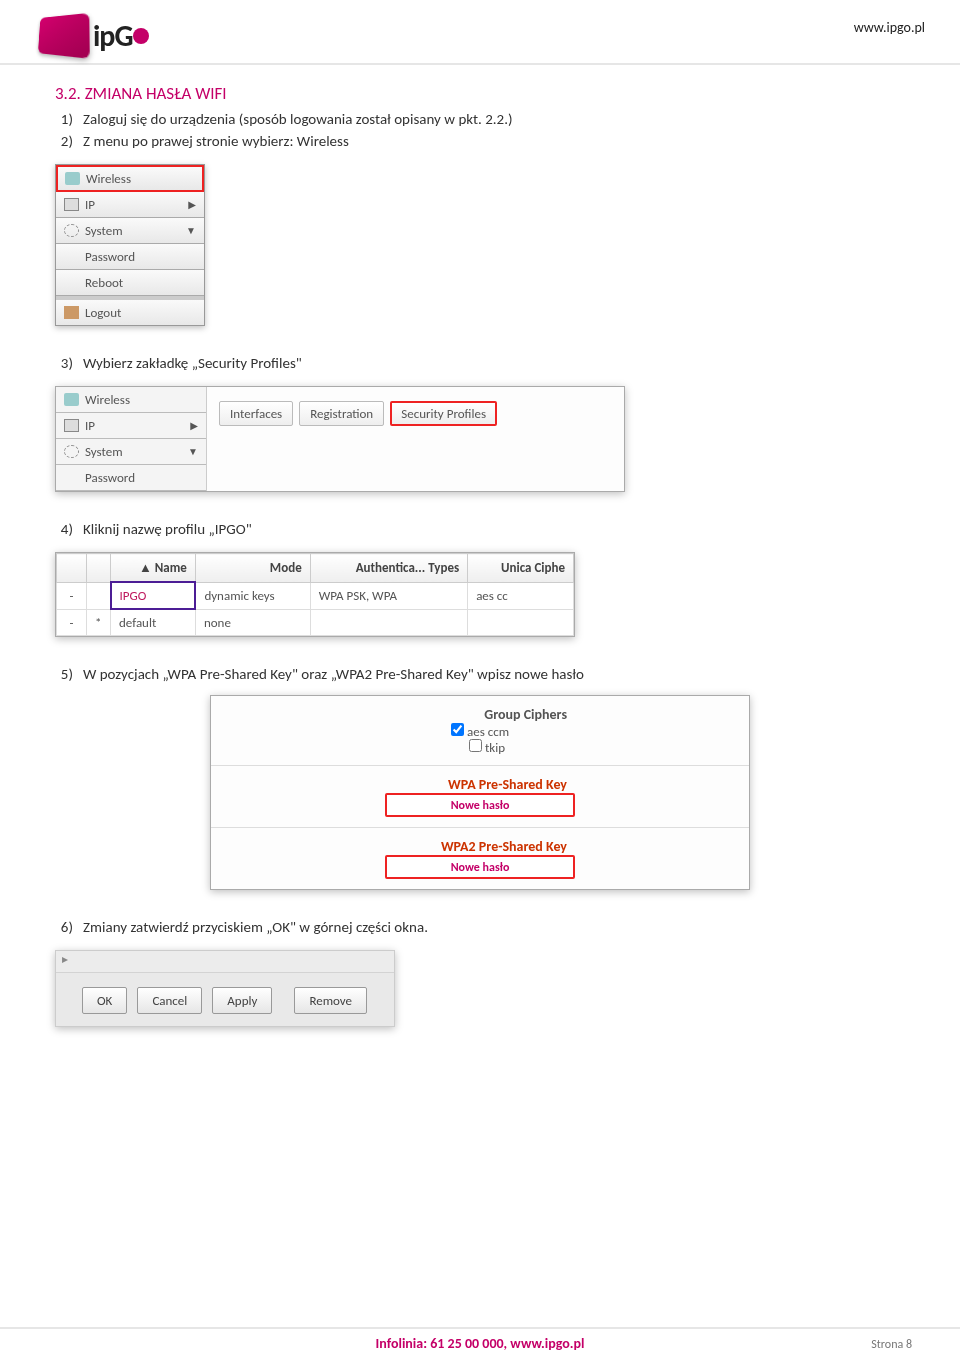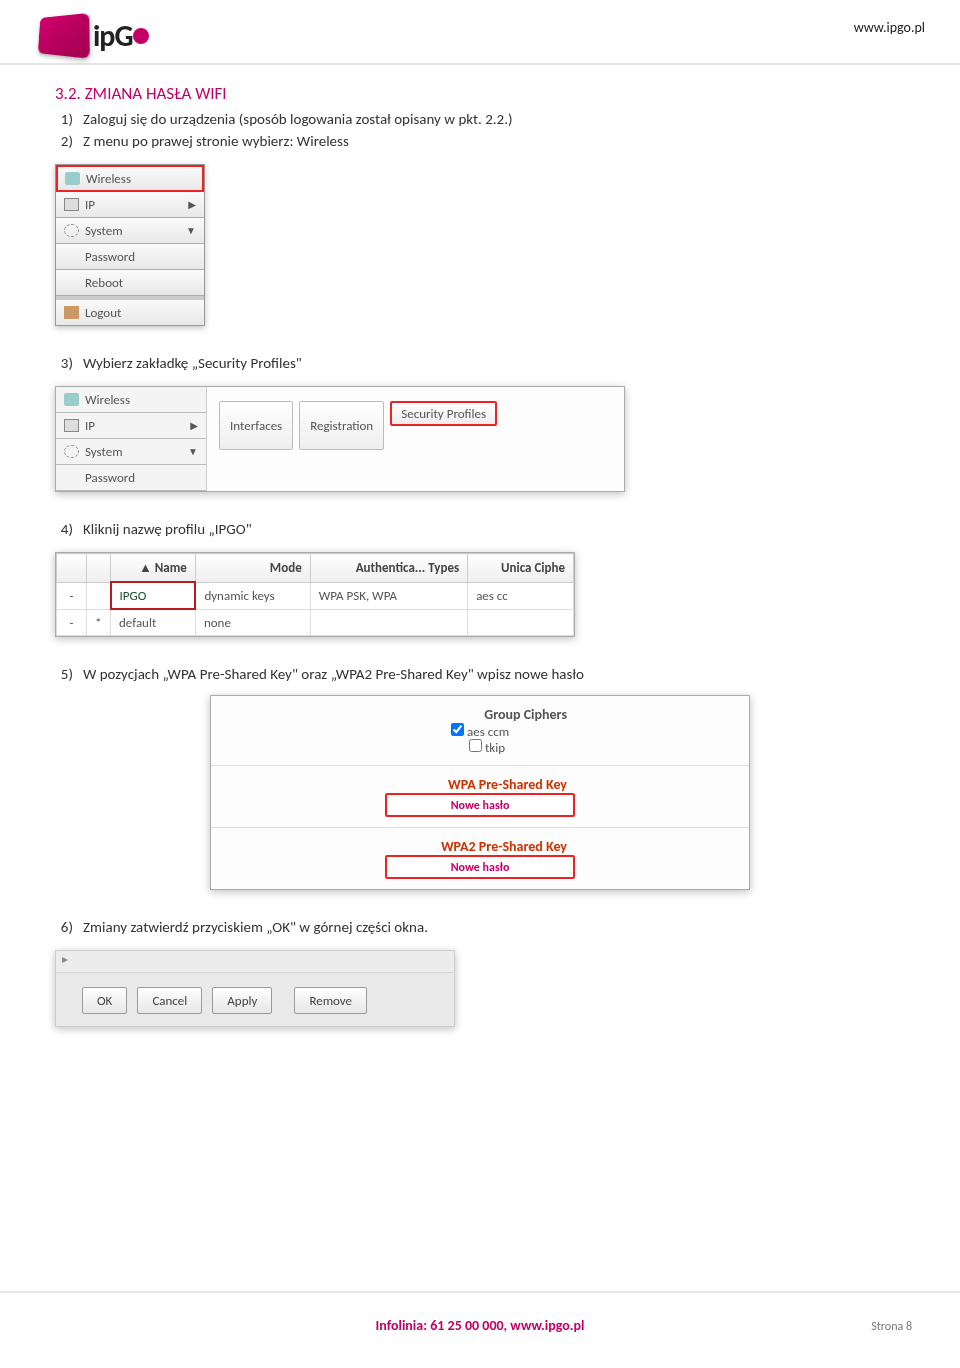--- a/index.html
+++ b/index.html
@@ -79,34 +79,34 @@
 
   
   .shot2 {
     width: 570px; margin-top: 14px;
     box-shadow: 0 2px 8px rgba(0,0,0,.25);
     display:flex; border:1px solid #aaa; overflow:hidden;
   }
   .shot2 .left { width:150px; }
   .shot2 .left .row { display:flex; align-items:center; padding:5px 8px; border-bottom:1px solid #bbb; background:#f4f4f4; font-size:13px; color:#555;}
   .shot2 .right { flex:1; background:#fdfdfd; padding:14px 12px 4px; display:flex; gap:6px; align-items:flex-start; border-left:1px solid #ccc;}
-  .tab { border:1px solid #bbb; background:linear-gradient(#fff,#eee); padding:16px 10px; font-size:13px; color:#555; border-radius:2px;}
+  .tab { border:1px solid #bbb; background:linear-gradient(#fff,#eee); padding:4px 10px; font-size:13px; color:#555; border-radius:2px;}
   .tab.sel { border:2px solid #e22; padding:3px 9px; }
 
   
   .shot3 {
     width: 520px; margin-top:14px;
     box-shadow:0 2px 8px rgba(0,0,0,.25);
     border:1px solid #aaa; font-size:13px; background:#fff;
   }
   .shot3 table{ width:100%; border-collapse:collapse;}
   .shot3 th{ border:1px solid #ccc; padding:6px 8px; text-align:right; font-weight:700; color:#444; background:linear-gradient(#fff,#eee);}
   .shot3 td{ border:1px solid #ddd; padding:5px 8px; color:#555;}
   .shot3 .minus{ width:22px; text-align:center; }
-  .shot3 .ipgo-cell{ border:2px solid #b91c1c; color:#14532d;}
+  .shot3 .ipgo-cell{ border:2px solid #4c1d95; color:#be185d;}
   .shot3 .h-small{ width:30px; }
   .shot3 .h-ast{ width:24px; }
 
   
   .shot4 {
     width: 540px; margin: 12px auto 0 auto;
     box-shadow:0 2px 8px rgba(0,0,0,.25);
     border:1px solid #aaa; background:#fdfdfd;
   }
   .shot4 .r{ display:flex; align-items:center; padding:10px 16px; border-top:1px solid #ddd;flex-direction:column;}
@@ -120,39 +120,39 @@
     width:190px; height:24px; border:2px solid #e22; background:#fff;
     text-align:center; font-size:12px; color:#c40068; font-weight:600;
     display:flex; align-items:center; justify-content:center; border-radius:2px;
   }
   .shot4 .plain-input{
     width:190px; height:24px; border:1px solid #bbb; background:#fff;
   }
 
   
   .shot5{
-    width:400px; margin-top:14px;
+    width:340px; margin-top:14px;
     box-shadow:0 2px 8px rgba(0,0,0,.25);
     border:1px solid #ccc; background:#e9e9e9; padding:0 0 12px 0;
   }
   .shot5 .top{ height:22px; border-bottom:1px solid #d3d3d3; background:#ececec; position:relative;}
   .shot5 .top::after{ content:"▸"; position:absolute; left:6px; top:1px; color:#888; font-size:12px;}
   .shot5 .btns{ display:flex; gap:10px; padding:14px 16px 0 26px;}
   .btn{
     border:1px solid #999; background:linear-gradient(#fff,#e6e6e6);
     padding:5px 14px; font-size:13px; color:#444; border-radius:2px;
   }
 
   .footer{
     position:absolute; bottom:16px; left:0; right:0;
     border-top:2px solid #e6e6e6;
     display:flex; justify-content:space-between; align-items:center;
     padding:6px 48px 0 48px;
   }
-  .footer .info{ margin:18px auto; color:#c40068; font-size:14px; font-weight:600;}
+  .footer .info{ margin:0 auto; color:#c40068; font-size:14px; font-weight:600;}
   .footer .pg{ color:#777; font-size:12px; position:absolute; right:48px;}
 </style>
 </head>
 <body>
 
 <div class="header">
   <div class="logo">
     <div class="logo-box"></div>
     <span class="logo-text">ipG<span class="o"></span></span>
   </div>

